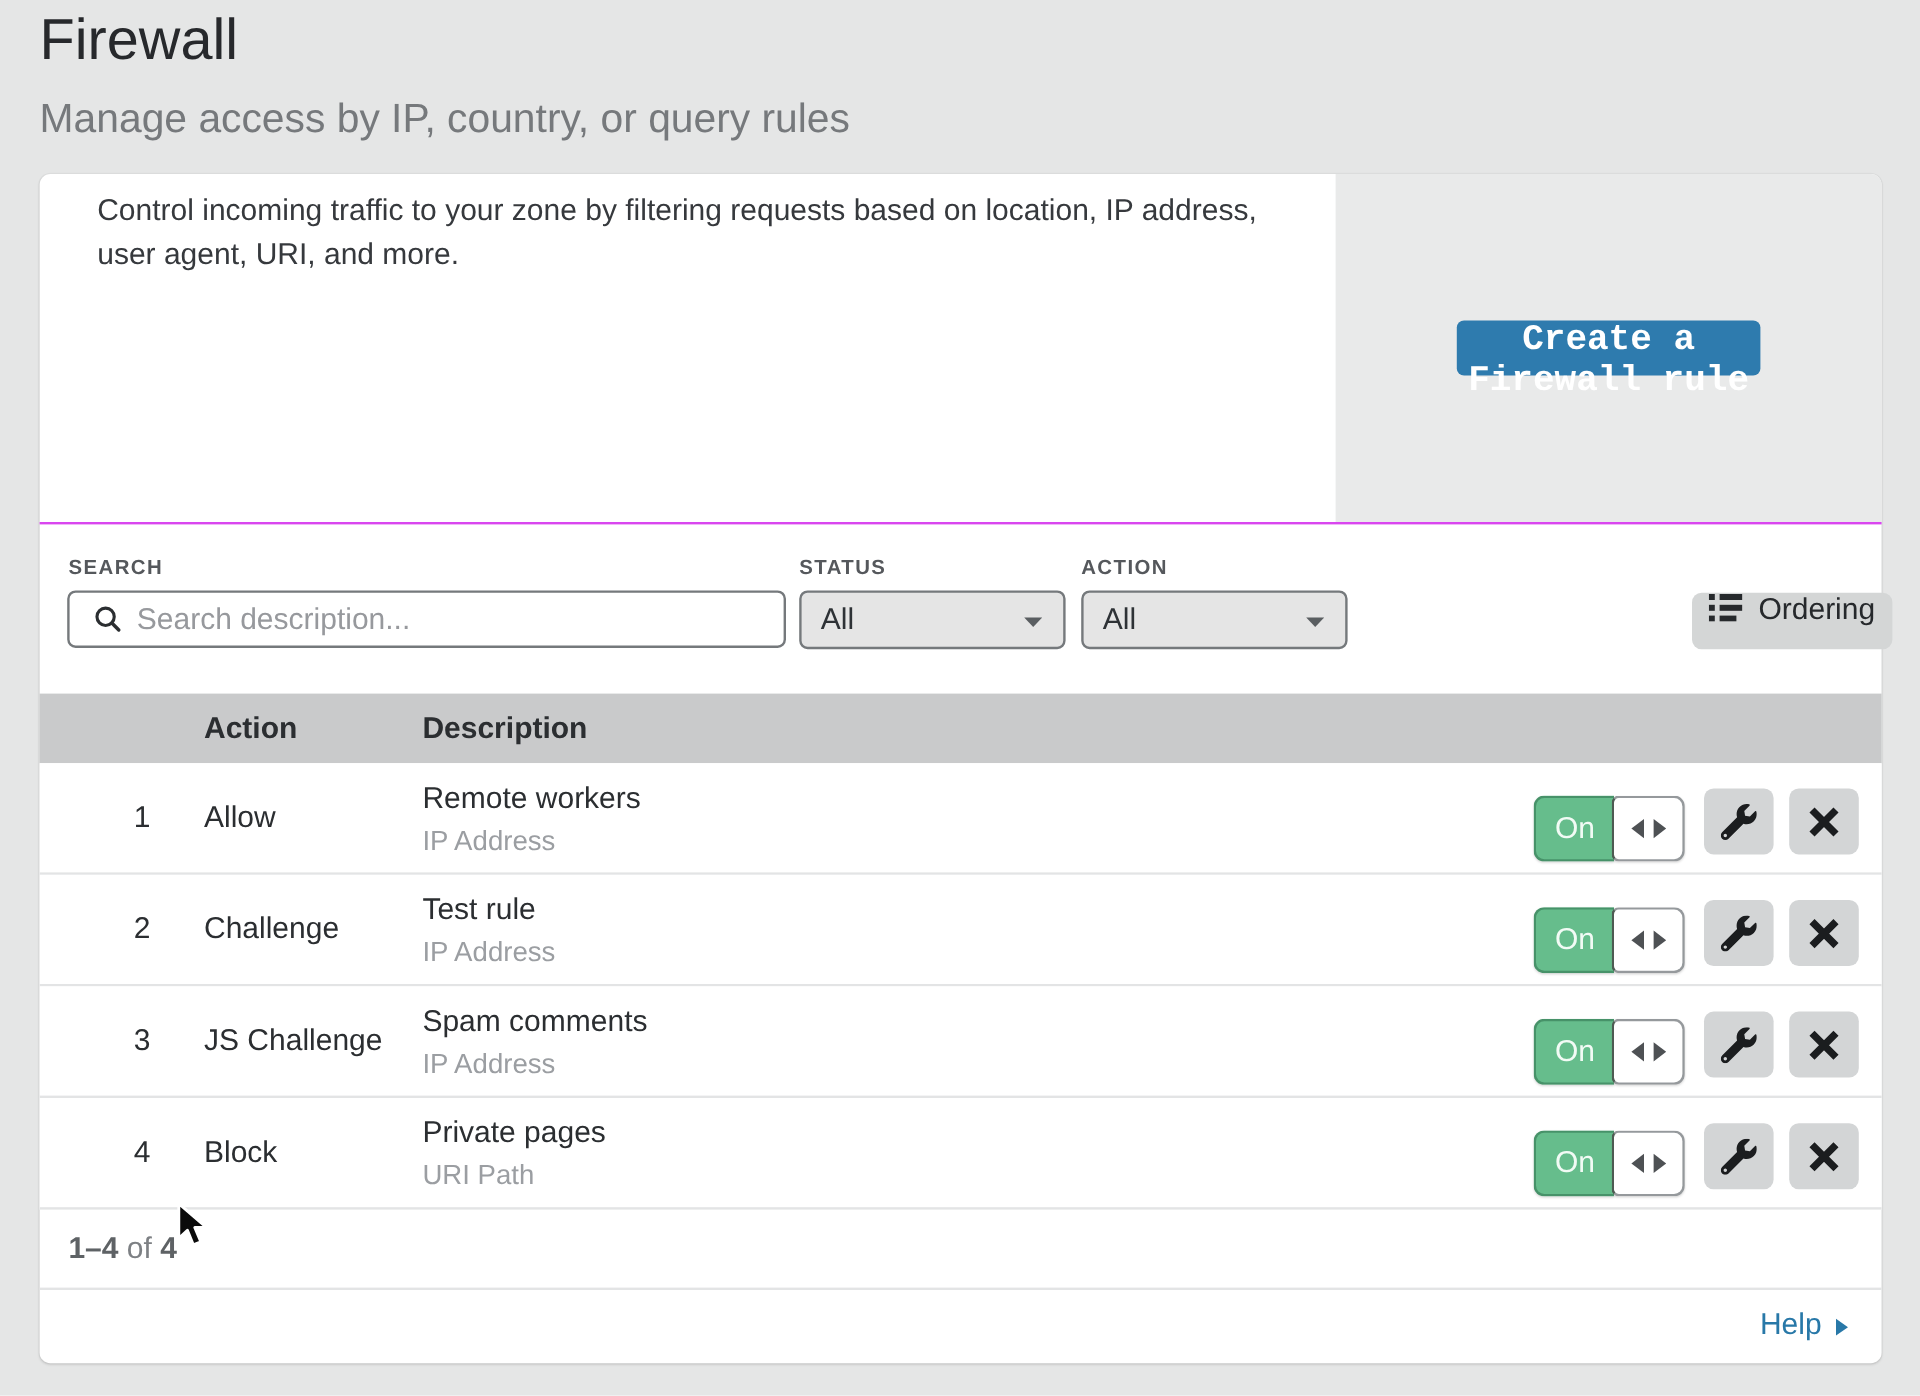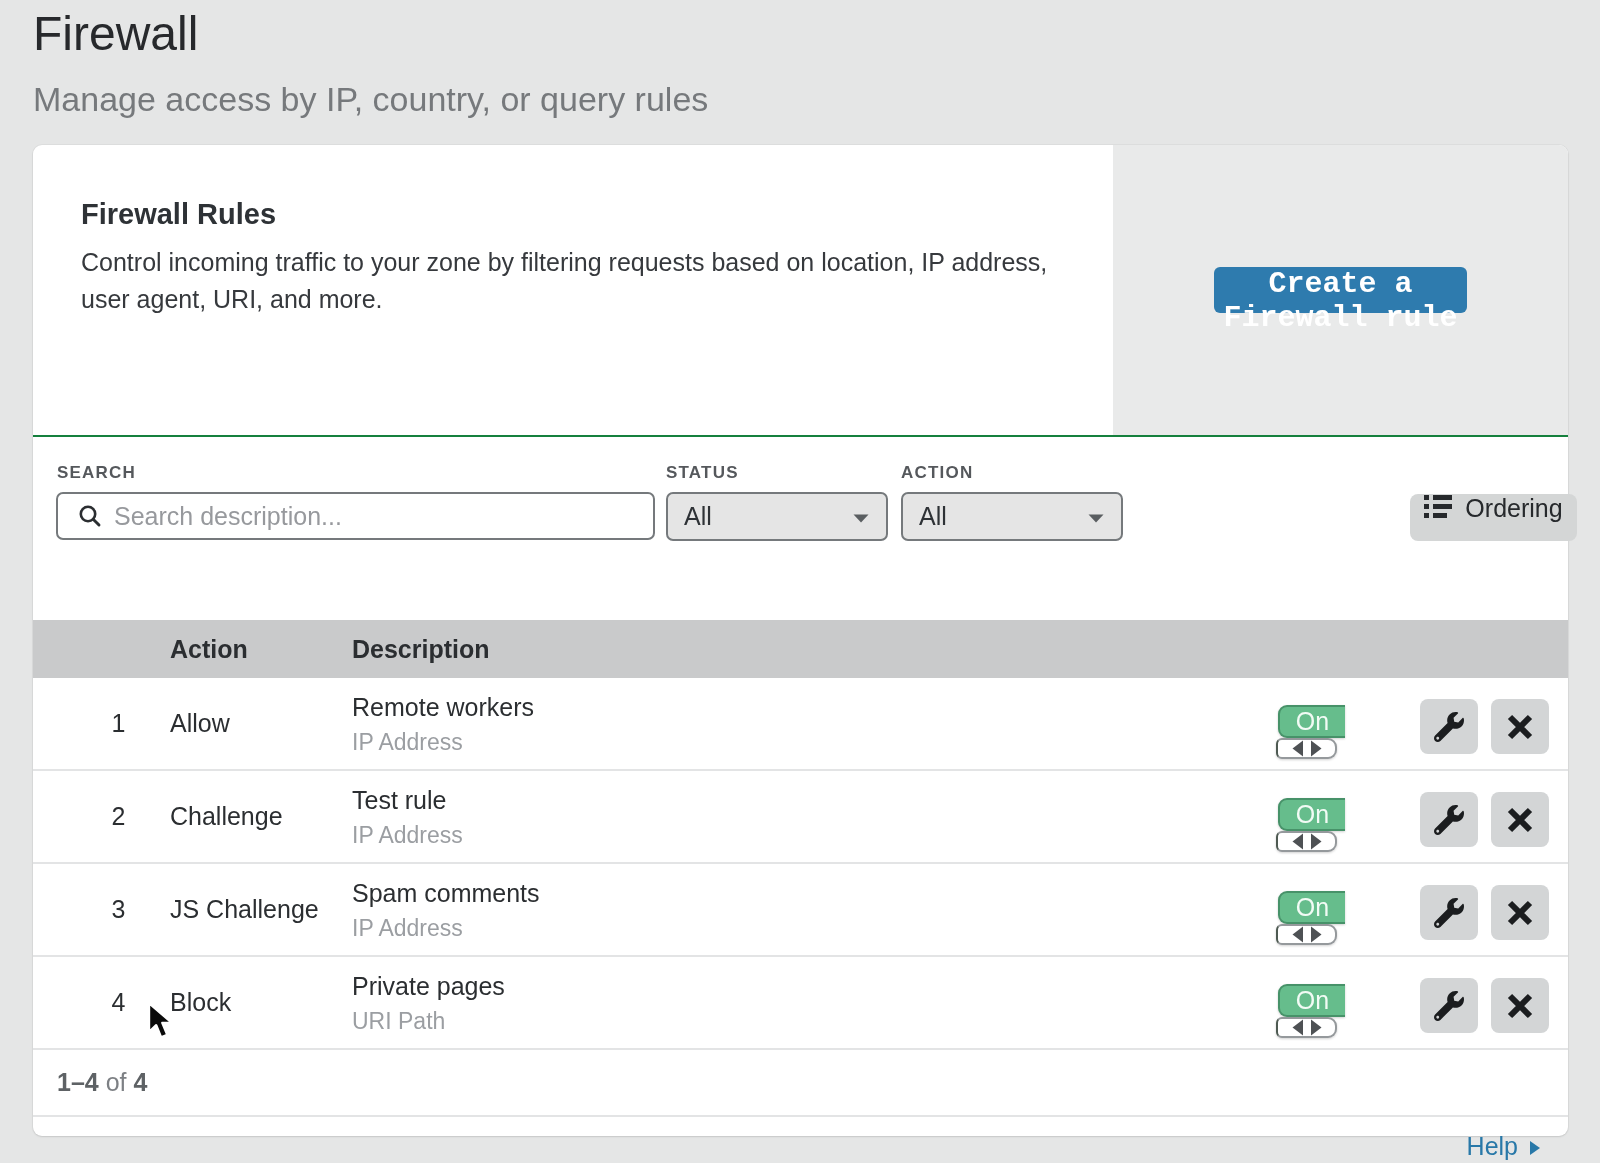--- a/index.html
+++ b/index.html
@@ -57,22 +57,22 @@
     width:253px; height:46px;
     background:#2e7bae; color:#ffffff;
     border:none; border-radius:6px;
     font-family:Liberation Mono, monospace;
     font-size:30px; font-weight:600;
     padding:0; text-align:center;
     cursor:pointer;
   }
   
   .filters {
-    position:relative; height:185px;
-    border-top:2px solid #15803d;
+    position:relative; height:143px;
+    border-top:2px solid #d946ef;
   }
   .filter-label {
     position:absolute; top:26px;
     font-size:17px; font-weight:700; letter-spacing:1.2px;
     color:#55585c;
   }
   .lbl-search { left:24px; }
   .lbl-status { left:633px; }
   .lbl-action { left:868px; }
   .search-wrap {
@@ -133,21 +133,20 @@
   .desc-sub { font-size:23px; color:#9b9ea2; line-height:26px; margin-top:8px; }
   .row-controls {
     flex:none; display:flex; align-items:center;
     margin-right:19px;
     position:relative; top:3px;
   }
   .toggle {
     width:128px; height:43px;
     display:flex; cursor:pointer;
     filter:drop-shadow(0 1px 1px rgba(0,0,0,0.18));
-    flex-direction:column;
   }
   .toggle .on-seg {
     width:67px; height:55px;
     background:#66bd8c;
     border:2px solid rgba(47,112,77,0.55);
     border-right:none;
     border-radius:9px 0 0 9px;
     color:#f2fbf5; font-size:25px;
     display:flex; align-items:center; justify-content:center;
   }
@@ -195,21 +194,20 @@
 </head>
 <body>
 
 <h1 class="page-title">Firewall</h1>
 <div class="page-subtitle">Manage access by IP, country, or query rules</div>
 
 <div class="card">
 
   <div class="card-top">
     <div class="card-top-left">
-      <h2 class="section-heading">Firewall Rules</h2>
       <p class="section-desc">Control incoming traffic to your zone by filtering requests based on location, IP address, user agent, URI, and more.</p>
     </div>
     <div class="card-top-right">
       <button class="btn-primary">Create a Firewall rule</button>
     </div>
   </div>
 
   <div class="filters">
     <span class="filter-label lbl-search">SEARCH</span>
     <div class="search-wrap">

